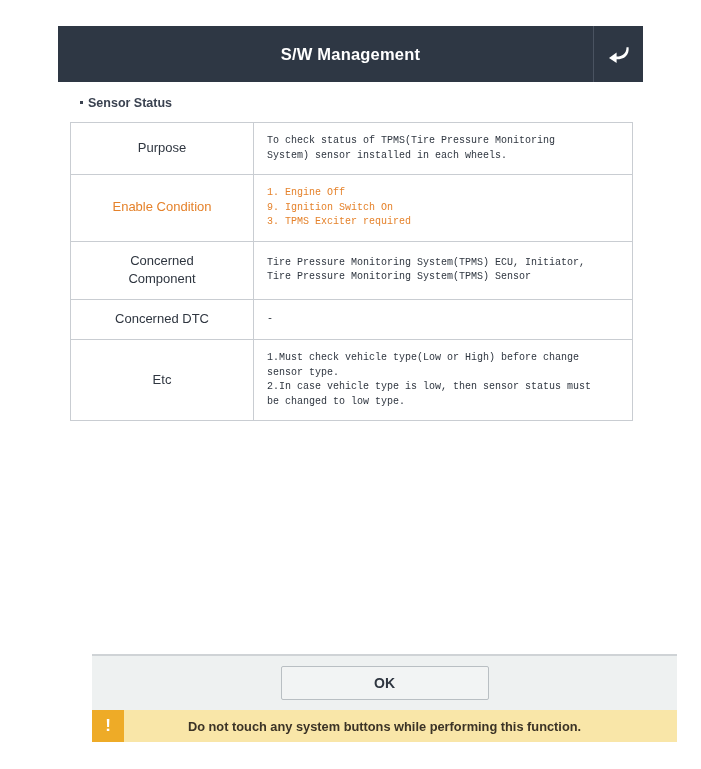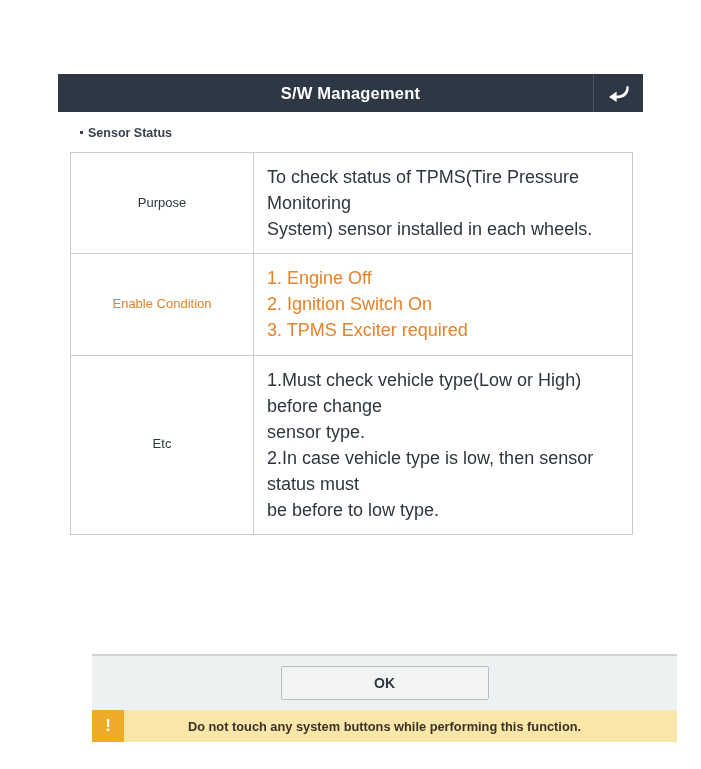--- a/index.html
+++ b/index.html
@@ -20,26 +20,25 @@
     position: absolute;
     left: 58px;
     top: 26px;
     width: 585px;
     height: 716px;
   }
 
   
   .titlebar {
     position: relative;
-    height: 38px;
+    height: 56px;
     background: #2e3744;
     display: flex;
     align-items: center;
     justify-content: center;
-    margin-top: 48px;
   }
   .titlebar .title {
     color: #ffffff;
     font-size: 16.5px;
     font-weight: bold;
     letter-spacing: 0.2px;
   }
   .titlebar .backbtn {
     position: absolute;
     right: 0;
@@ -88,24 +87,25 @@
   .info-table td.label {
     width: 170px;
     text-align: center;
     font-size: 13px;
     color: #2f3640;
     line-height: 1.45;
     padding: 10px 6px;
   }
   .info-table td.label.accent { color: #e5822b; margin-top: 39px; }
   .info-table td.value {
-    font-size: 18px;
+    font-size: 10px;
     color: #2f3640;
     line-height: 1.45;
     padding: 11px 12px 11px 13px;
+    font-family: Liberation Mono, monospace;
   }
   .info-table td.value.accent { color: #e5822b; }
   .info-table td .line { display: block; white-space: pre-wrap; }
 
   
   .bottom {
     position: absolute;
     left: 0;
     bottom: 0;
     width: 585px;
@@ -191,33 +191,51 @@
             <span class="line">To check status of TPMS(Tire Pressure Monitoring</span>
             <span class="line">System) sensor installed in each wheels.</span>
           </td>
         </tr>
         <tr>
           <td class="label accent">
             <span class="line">Enable Condition</span>
           </td>
           <td class="value accent">
             <span class="line">1. Engine Off</span>
-            <span class="line">2. Ignition Switch On</span>
+            <span class="line">9. Ignition Switch On</span>
             <span class="line">3. TPMS Exciter required</span>
+          </td>
+        </tr>
+        <tr>
+          <td class="label">
+            <span class="line">Concerned</span>
+            <span class="line">Component</span>
+          </td>
+          <td class="value">
+            <span class="line">Tire Pressure Monitoring System(TPMS) ECU, Initiator,</span>
+            <span class="line">Tire Pressure Monitoring System(TPMS) Sensor</span>
+          </td>
+        </tr>
+        <tr>
+          <td class="label">
+            <span class="line">Concerned DTC</span>
+          </td>
+          <td class="value">
+            <span class="line">-</span>
           </td>
         </tr>
         <tr>
           <td class="label">
             <span class="line">Etc</span>
           </td>
           <td class="value">
             <span class="line">1.Must check vehicle type(Low or High) before change</span>
             <span class="line">sensor type.</span>
             <span class="line">2.In case vehicle type is low, then sensor status must</span>
-            <span class="line">be before to low type.</span>
+            <span class="line">be changed to low type.</span>
           </td>
         </tr>
       </tbody>
   </table>
 
   <div class="bottom">
     <div class="action-bar">
       <div class="ok-button">OK</div>
     </div>
     <div class="warn-bar">

